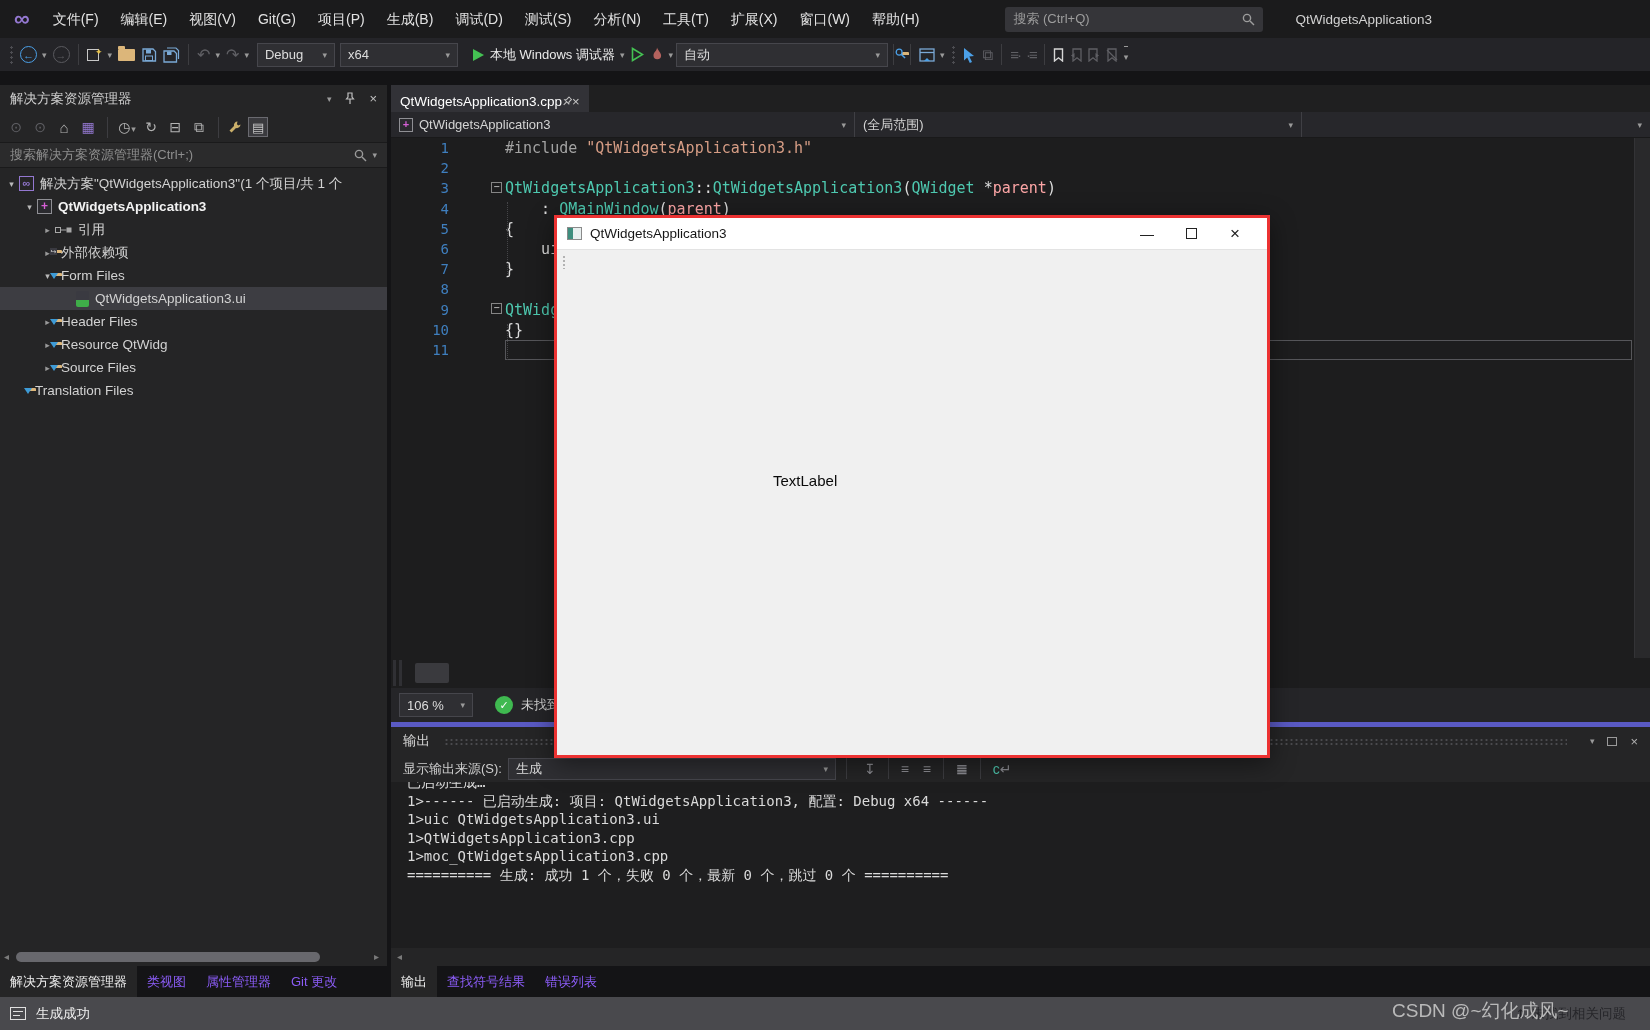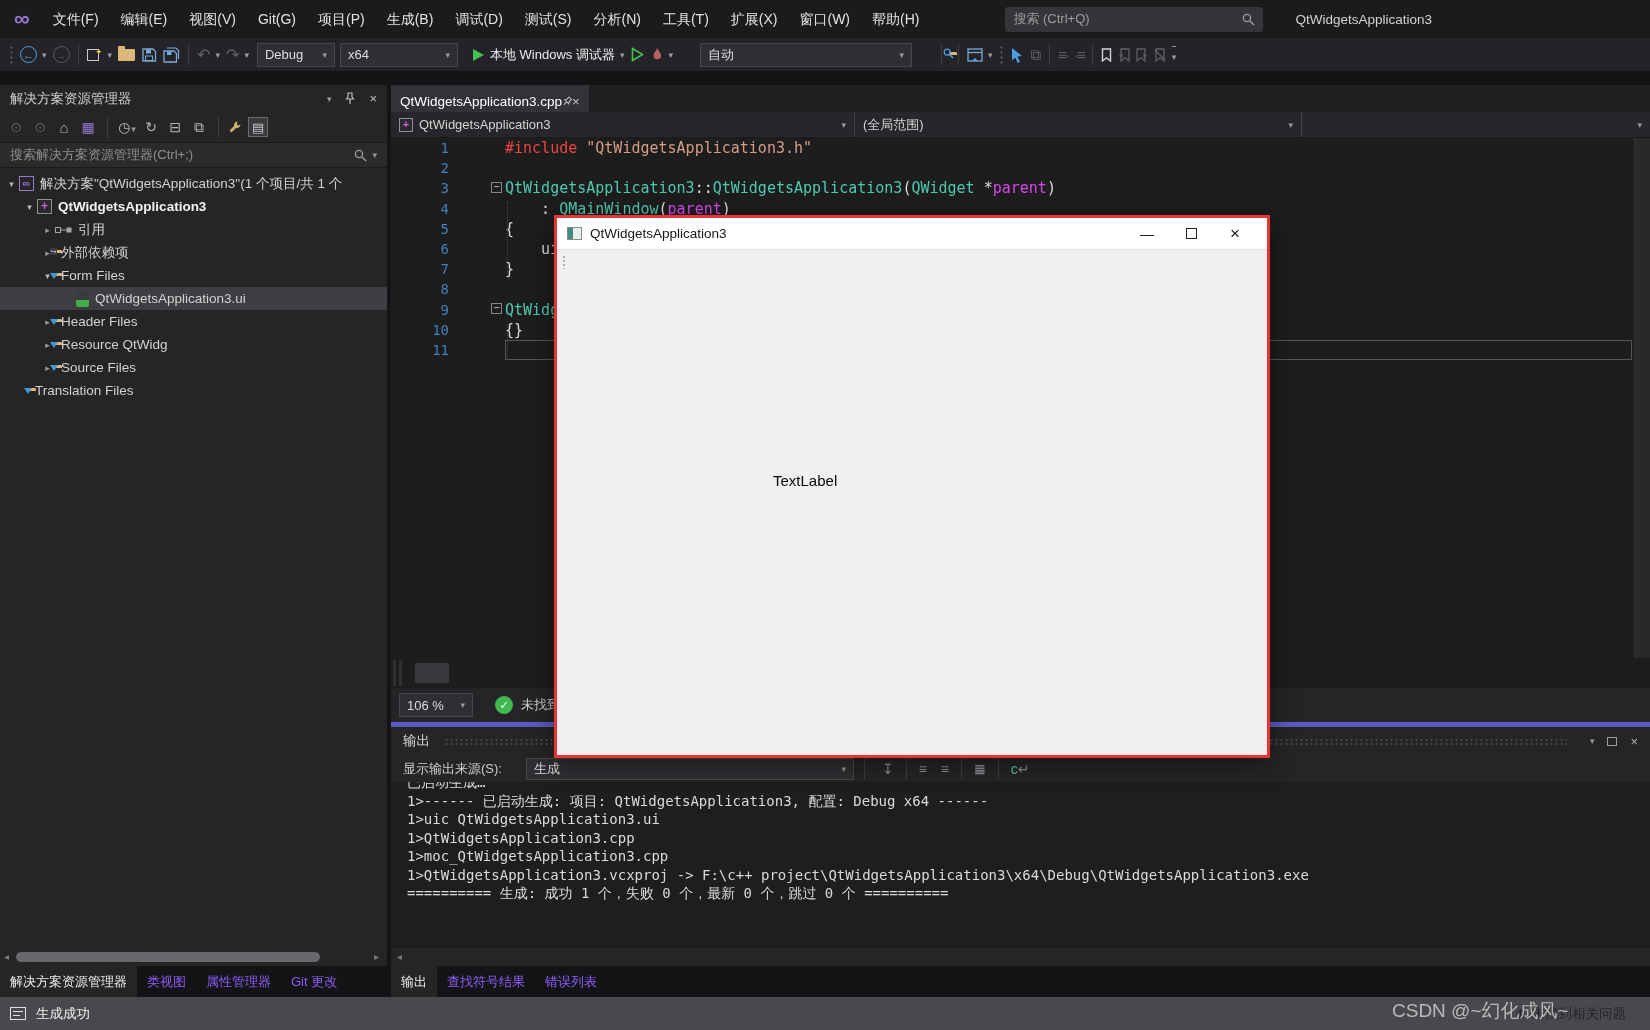--- a/index.html
+++ b/index.html
@@ -50,21 +50,21 @@
   .btab.active{background:#252526;color:#ededed}
   
   #tabstrip{left:391px;top:85px;width:1259px;height:27px;background:#1f1f20}
   #etab{display:inline-flex;align-items:center;height:27px;background:#323237;color:#fff;font-size:13.5px;padding:16px 9px;}
   #navbar{left:391px;top:112px;width:1259px;height:26px;background:#27272b;border-bottom:1px solid #19191a;display:flex;font-size:13px;color:#d4d4d4}
   .navseg{display:flex;align-items:center;padding:0 8px;border-right:1px solid #3f3f44;height:100%}
   #code{left:391px;top:138px;width:1259px;height:520px;background:#1d1d1e;font:15px/20.2px "DejaVu Sans Mono",monospace;color:#dcdcdc;position:absolute}
   .cl{display:flex;height:20.2px;white-space:pre}
   .ln{width:72px;padding-right:14px;text-align:right;color:#3f7fbf;flex:none;font-size:14px}
   .gut{width:42px;flex:none}
-  .tok-pp{color:#ef4444}.tok-str{color:#D69D85}.tok-type{color:#4EC9B0}.tok-pl{color:#dcdcdc}.tok-param{color:#d946ef}
+  .tok-pp{color:#a3a3a3}.tok-str{color:#D69D85}.tok-type{color:#4EC9B0}.tok-pl{color:#dcdcdc}.tok-param{color:#fca5a5}
   .foldbox{position:absolute;left:100px;width:11px;height:11px;border:1px solid #858585;color:#c8c8c8;font-size:10px;line-height:8px;text-align:center;background:#1d1d1e}
   
   .sb-thumb{background:#68686d;border-radius:5px}
   
   #outpanel{left:391px;top:727px;width:1259px;height:221px;background:#1e1e1f}
   #out-src-row{height:27px;background:#252526;display:flex;align-items:center;padding:0 12px;color:#cfcfcf;font-size:13px}
   .oicon{color:#8d8d93;font-size:14px;margin:0 7px;flex:none}
   #outtext{font:14px/18.5px "DejaVu Sans Mono",monospace;color:#dadada;overflow:hidden;height:163px;padding-left:16px}
   .oline{white-space:pre}
   
@@ -164,21 +164,21 @@
     <svg width="13" height="15" viewBox="0 0 13 15">
         <path d="M1.5 1.5 L11.5 7.5 L1.5 13.5z" fill="none" stroke="#44c153" stroke-width="1.6"></path>
       </svg>
   </span>
   <span class="tbtn">
     <svg width="13" height="15" viewBox="0 0 13 15">
         <path d="M7 .5C7 4 3.5 5 3.5 8.5a3.8 3.8 0 0 0 7.6 0C11.1 5.8 8.6 4.6 7 .5z" fill="#b4625e"></path>
       </svg>
     <span class="caret">▾</span>
   </span>
-  <div class="combo" style="width:212px;margin:0 24px">
+  <div class="combo" style="width:212px;margin:0 0">
       <span>自动</span>
       <span class="caret">▾</span>
     </div>
   <span class="sep"></span>
   <span class="tbtn">
     <span style="position:relative"><span class="folder" style="width:15px;height:11px"></span>
     <svg width="11" height="11" viewBox="0 0 12 12" style="position:absolute;right:-4px;bottom:-4px">
           <circle cx="4.5" cy="4.5" r="3.2" fill="#242428" stroke="#4ba0e8" stroke-width="1.4"></circle>
           <line x1="7" y1="7" x2="11" y2="11" stroke="#4ba0e8" stroke-width="1.6"></line>
         </svg></span>
@@ -408,42 +408,41 @@
 <div id="outpanel" class="abs">
   <div class="flex" style="height:28px;background:#252526;padding:0 12px">
     <span style="color:#d8d8d8;font-size:13.5px;margin-right:14px">输出</span>
     <div style="flex:1;height:7px;background-image:radial-gradient(circle,#4a4a4e 1px,transparent 1.2px);background-size:5px 4px;margin-right:18px"></div>
     <span class="caret" style="margin-right:13px">▾</span>
     <span style="width:10px;height:9px;border:1.2px solid #9a9a9a;margin-right:13px"></span>
     <span style="color:#b0b0b0;font-size:13px">×</span>
   </div>
   <div id="out-src-row">
     <span>显示输出来源(S):</span>
-    <div class="combo" style="width:328px;height:22px;margin-left:24px">
+    <div class="combo" style="width:328px;height:22px;margin-left:6px">
         <span>生成</span>
         <span class="caret">▾</span>
       </div>
     <span class="sep" style="margin:0 10px"></span>
     <span class="oicon">↧</span>
     <span class="sep"></span>
     <span class="oicon">≡</span>
     <span class="oicon">≡</span>
     <span class="sep"></span>
     <span class="oicon" style="font-weight:bold">≣</span>
     <span class="sep"></span>
     <span class="oicon"><span style="color:#4EC9B0">c</span>↵</span>
   </div>
   <div id="outtext">
     <div style="margin-top:-9px">
       <div class="oline">已启动生成…</div>
       <div class="oline">1&gt;------ 已启动生成: 项目: QtWidgetsApplication3, 配置: Debug x64 ------</div>
       <div class="oline">1&gt;uic QtWidgetsApplication3.ui</div>
       <div class="oline">1&gt;QtWidgetsApplication3.cpp</div>
       <div class="oline">1&gt;moc_QtWidgetsApplication3.cpp</div>
-      <div class="oline">1&gt;QtWidgetsApplication3.vcxproj -&gt; F:\c++ project\QtWidgetsApplication3\x64\Debug\QtWidgetsApplication3.exe</div>
       <div class="oline">========== 生成: 成功 1 个，失败 0 个，最新 0 个，跳过 0 个 ==========</div>
     </div>
   </div>
 </div>
 
 <div class="abs" style="left:391px;top:948px;width:1259px;height:18px;background:#252526">
   <span class="abs" style="left:6px;top:3px;color:#7a7a7a;font-size:10px">◂</span>
 </div>
 
 <div class="tabrow abs" style="left:391px;top:966px;width:1259px;height:31px">

